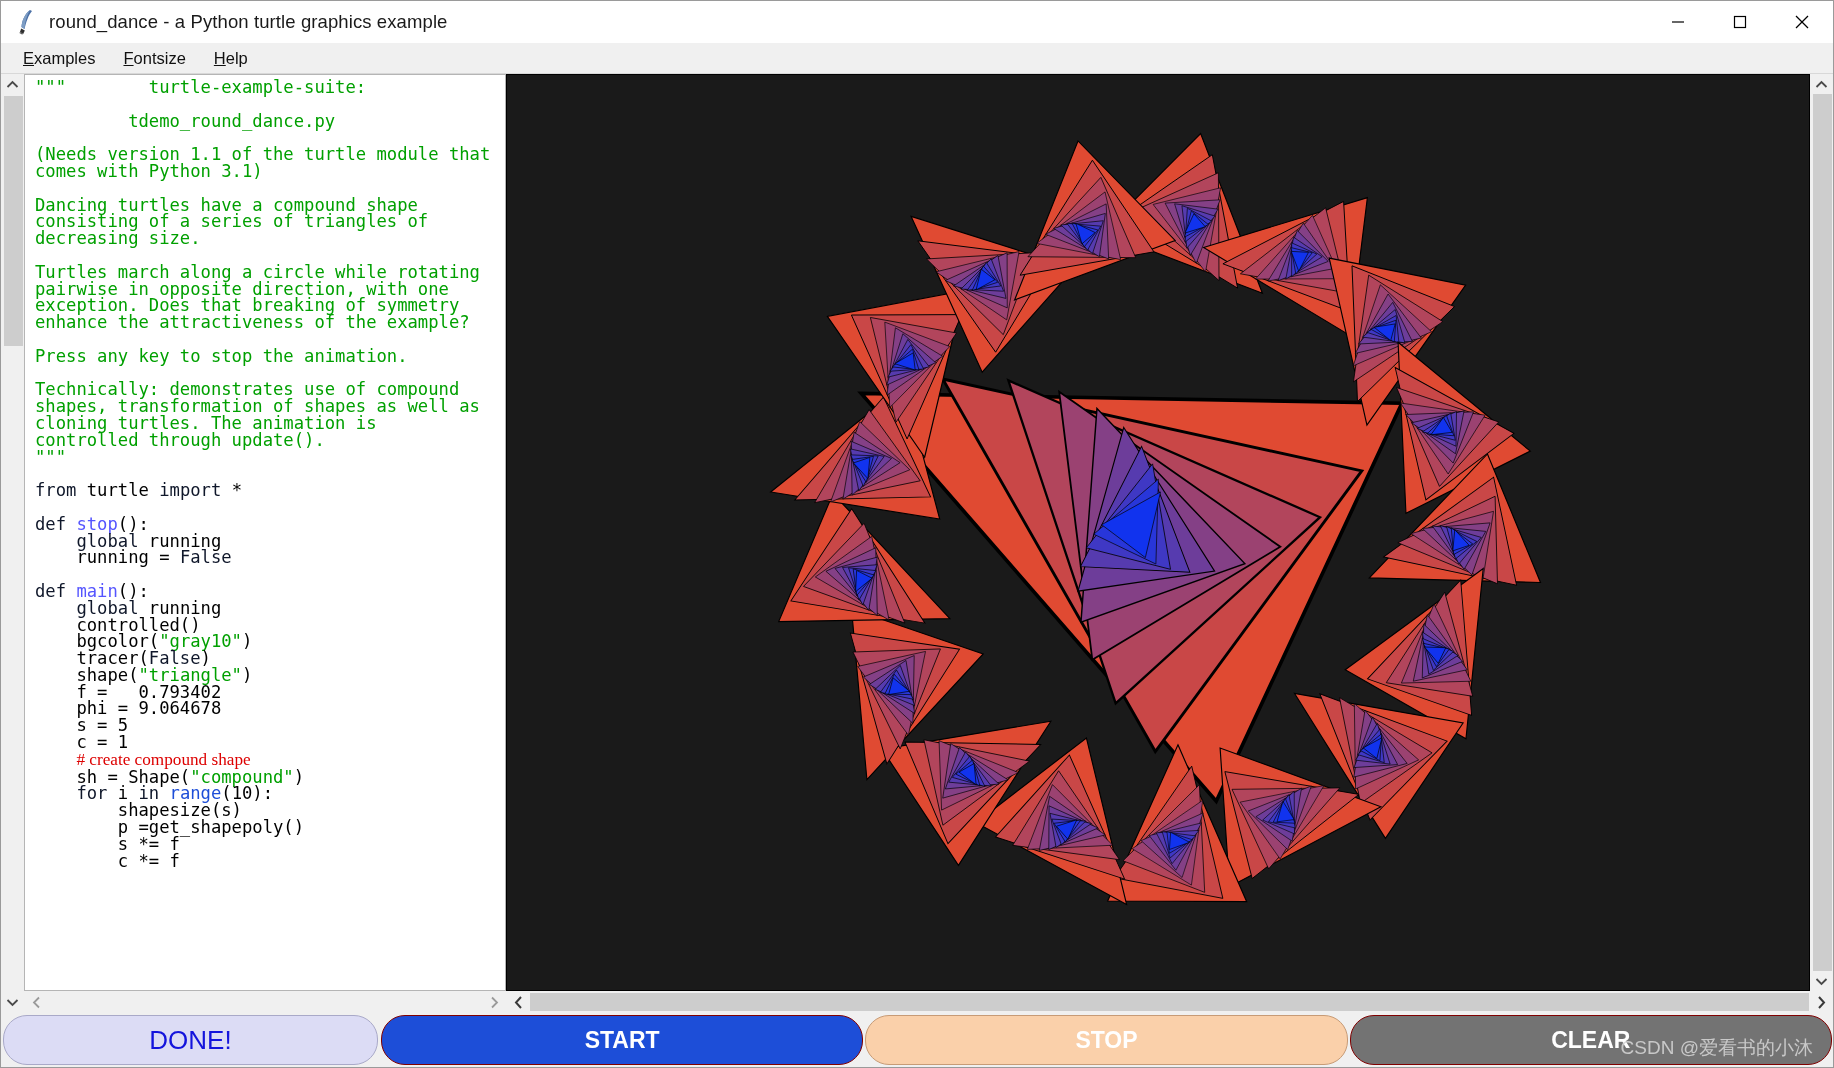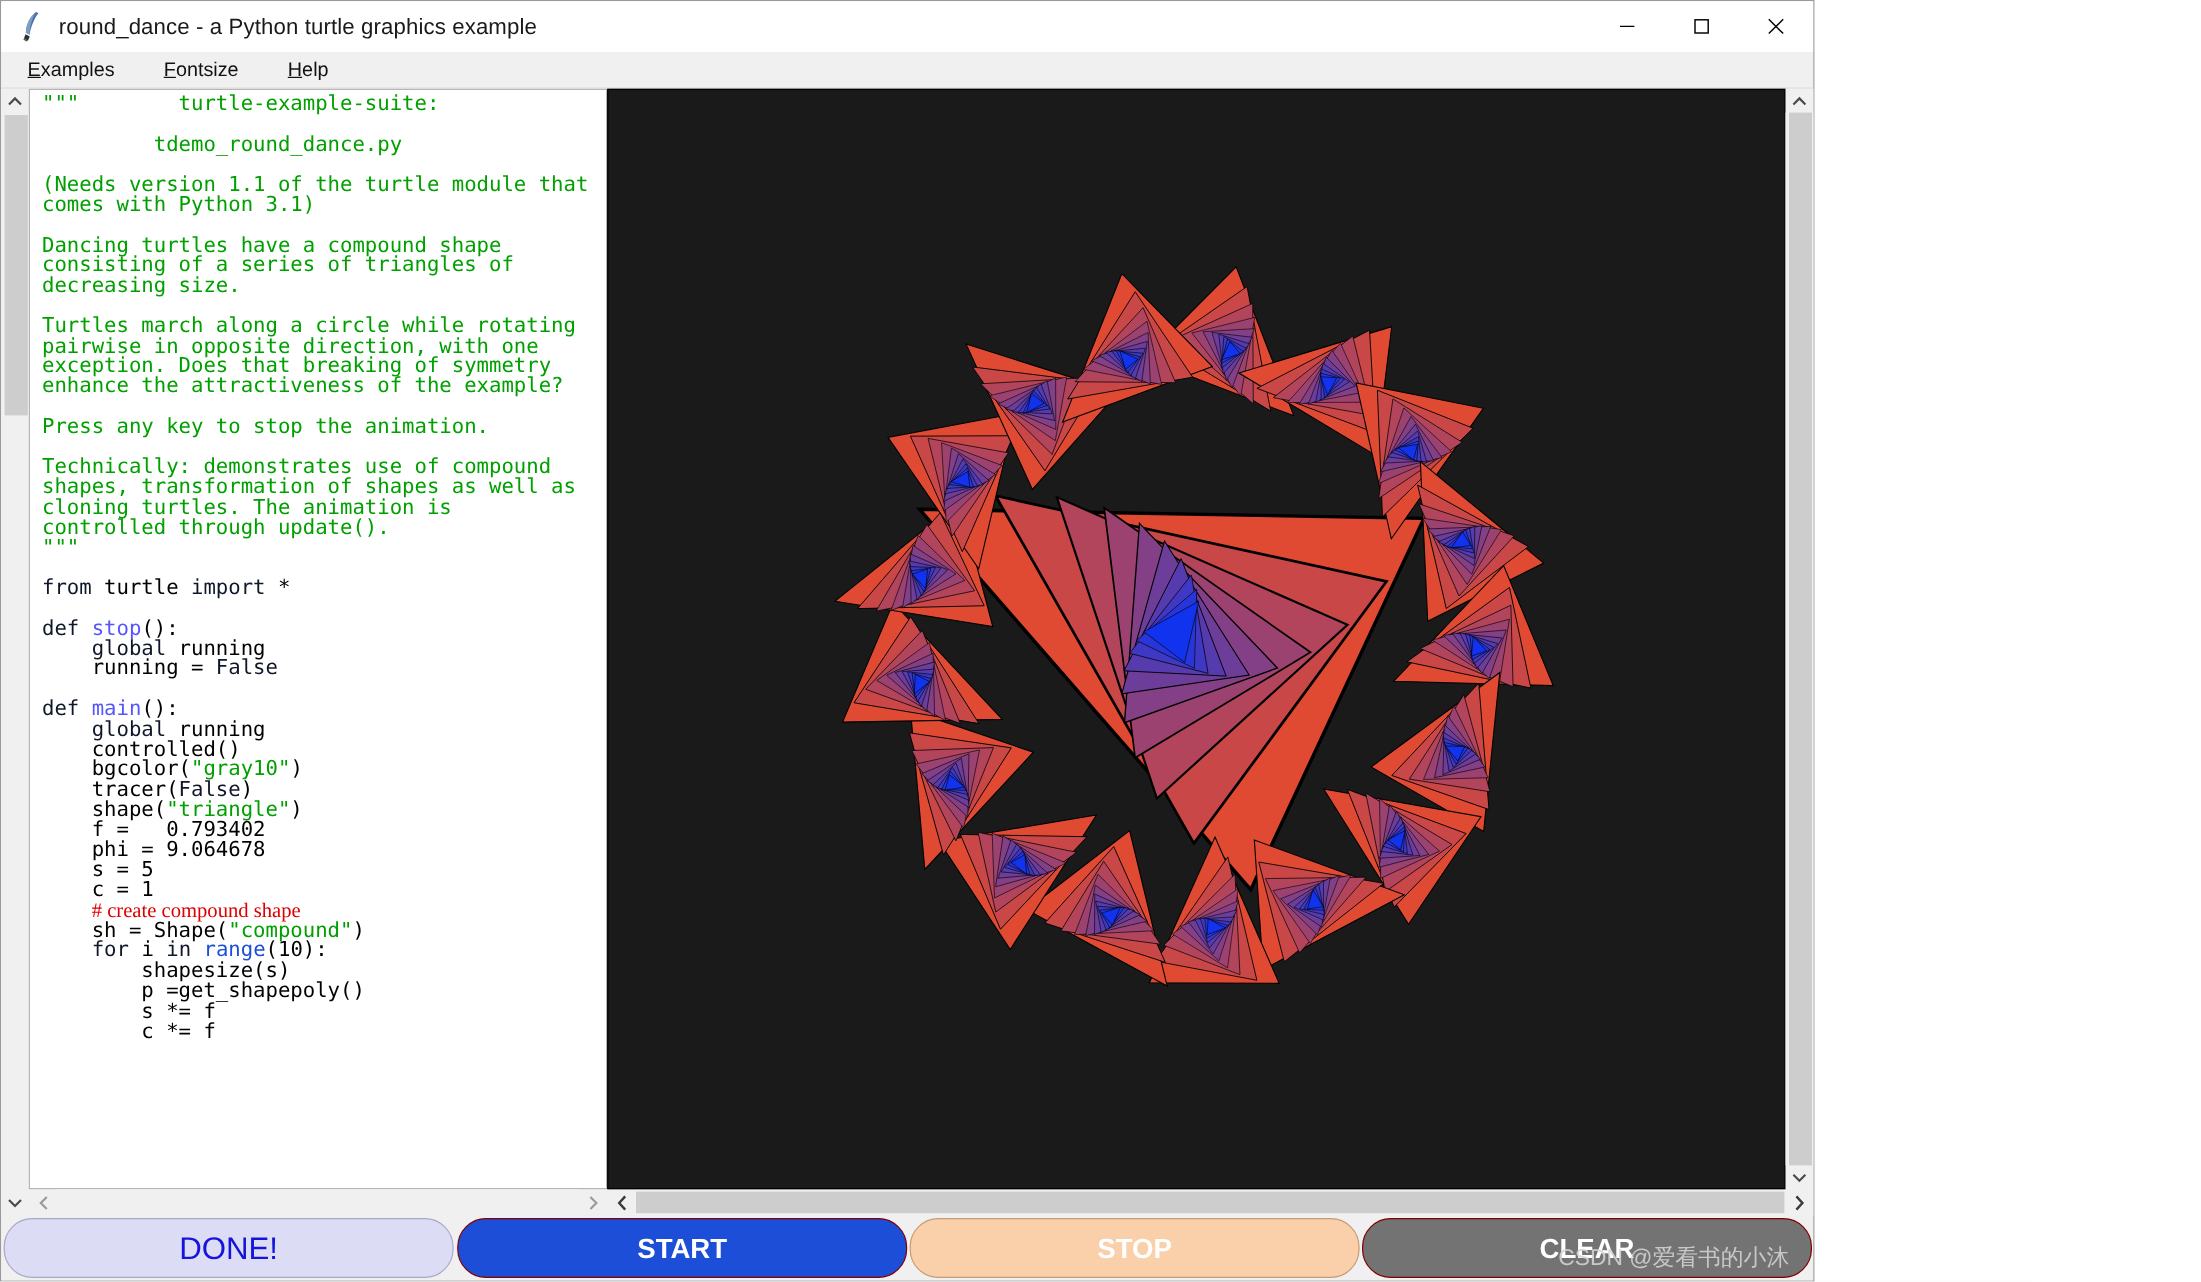--- a/index.html
+++ b/index.html
@@ -2,21 +2,21 @@
 <html><head>
 <meta charset="utf-8">
 <style>
   html,body{margin:0;padding:0;background:#fff;}
   body{
     width:1834px;height:1068px;overflow:hidden;
     font-family:"Liberation Sans",sans-serif;
     -webkit-font-smoothing:antialiased;
   }
   .app{
-    width:1512px;height:1068px;position:relative;
+    width:1834px;height:1068px;position:relative;
     background:#f0f0f0;
     box-sizing:border-box;
     border:1px solid #9a9a9a;
     display:flex;flex-direction:column;
   }
 
   
   .titlebar{
     height:41px;flex:0 0 41px;background:#ffffff;
     display:flex;align-items:center;position:relative;
@@ -29,21 +29,21 @@
     font-family:"Liberation Sans",sans-serif;
   }
   .tb-buttons{position:absolute;right:0;top:0;height:41px;display:flex;}
   .tb-btn{width:62px;height:41px;display:flex;align-items:center;justify-content:center;
     cursor:default;}
   .tb-btn svg{display:block;}
 
   
   .menubar{
     height:30px;flex:0 0 30px;background:#f0f0f0;
-    display:flex;align-items:center;padding-left:10px;gap:17px;
+    display:flex;align-items:center;padding-left:10px;gap:4px;
     border-bottom:1px solid #d8d8d8;
   }
   .menuitem{
     font-size:16.5px;color:#111;padding:2px 12px;cursor:default;
   }
   .menuitem u{text-decoration:underline;}
 
   
   .main{flex:1 1 auto;display:flex;min-height:0;background:#f0f0f0;position:relative;}
 

